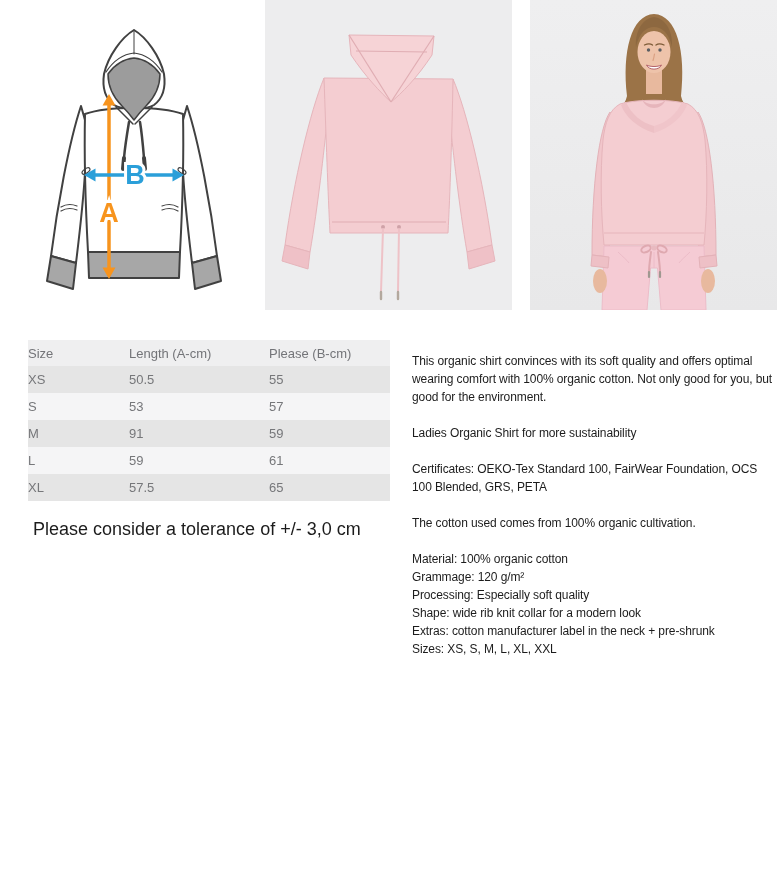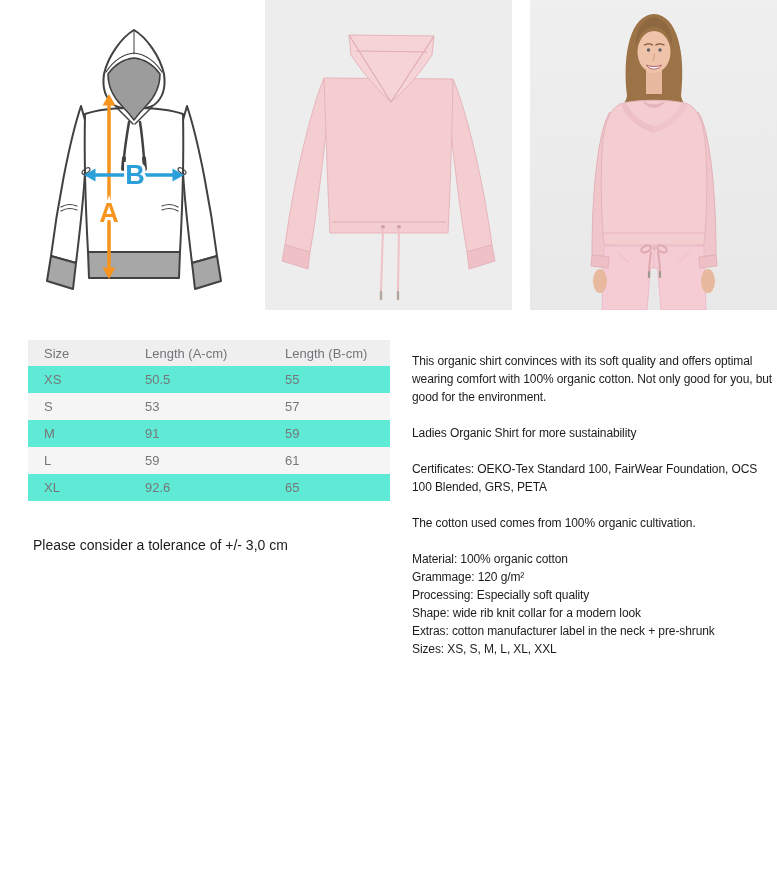--- a/index.html
+++ b/index.html
@@ -11,25 +11,25 @@
   
   .panel{position:absolute;top:0;height:310px;width:247px;background:#ededee;overflow:hidden}
   .panel-flat{left:265px}
   .panel-model{left:530px}
   .panel-diagram{position:absolute;left:30px;top:10px;width:220px;height:295px;background:#ffffff}
   .panel svg,.panel-diagram svg{display:block}
   
   .size-table{position:absolute;left:28px;top:340px;width:362px;color:#76777a;font-size:13px}
   .st-row{display:grid;grid-template-columns:101px 140px 121px;align-items:center;height:27px}
   .st-header{height:26px;background:#efeff0;color:#737478}
-  .st-dark{background:#5eead4}
+  .st-dark{background:#e5e5e5}
   .st-light{background:#f5f5f6}
-  .st-cell{padding-left:16px;white-space:nowrap}
-  
-  .tolerance{position:absolute;left:33px;top:537px;font-size:14px;color:#1c1c1c}
+  .st-cell{padding-left:0;white-space:nowrap}
+  
+  .tolerance{position:absolute;left:33px;top:519px;font-size:18px;color:#1c1c1c}
   
   .description{position:absolute;left:412px;top:352px;width:365px;font-size:12px;line-height:18px;color:#1c1c1c;letter-spacing:-0.1px}
   .para{margin:0 0 18px 0}
 </style>
 </head>
 <body>
 
 <div class="panel-diagram">
   <svg width="220" height="295" viewBox="0 0 220 295" xmlns="http://www.w3.org/2000/svg">
     <g stroke="#414141" stroke-width="2" fill="#ffffff" stroke-linejoin="round" stroke-linecap="round">
@@ -152,21 +152,21 @@
     <path fill="#eec0c6" stroke="#e3b2b8" stroke-width="1" d="M186 255 L169 257 L170 268 L187 266 Z"></path>
     <ellipse cx="70" cy="281" rx="7" ry="12" fill="#e8b99e"></ellipse>
     <ellipse cx="178" cy="281" rx="7" ry="12" fill="#e8b99e"></ellipse>
   </svg>
 </div>
 
 <div class="size-table">
   <div class="st-row st-header">
     <div class="st-cell">Size</div>
     <div class="st-cell">Length (A-cm)</div>
-    <div class="st-cell">Length (B-cm)</div>
+    <div class="st-cell">Please (B-cm)</div>
   </div>
   <div>
       <div class="st-row st-dark">
         <div class="st-cell">XS</div>
         <div class="st-cell">50.5</div>
         <div class="st-cell">55</div>
       </div>
       <div class="st-row st-light">
         <div class="st-cell">S</div>
         <div class="st-cell">53</div>
@@ -177,21 +177,21 @@
         <div class="st-cell">91</div>
         <div class="st-cell">59</div>
       </div>
       <div class="st-row st-light">
         <div class="st-cell">L</div>
         <div class="st-cell">59</div>
         <div class="st-cell">61</div>
       </div>
       <div class="st-row st-dark">
         <div class="st-cell">XL</div>
-        <div class="st-cell">92.6</div>
+        <div class="st-cell">57.5</div>
         <div class="st-cell">65</div>
       </div>
     </div>
 </div>
 
 <div class="tolerance">Please consider a tolerance of +/- 3,0 cm</div>
 
 <div class="description">
     <div class="para">
       <div>This organic shirt convinces with its soft quality and offers optimal wearing comfort with 100% organic cotton. Not only good for you, but good for the environment.</div>

